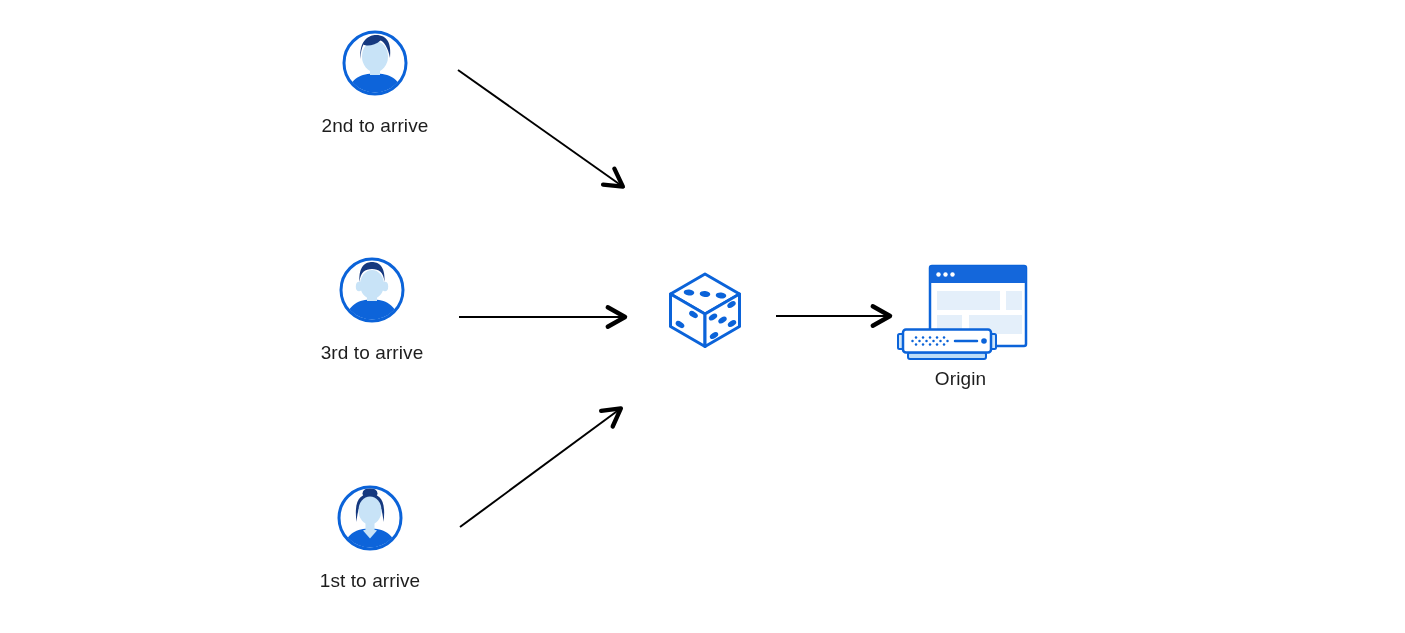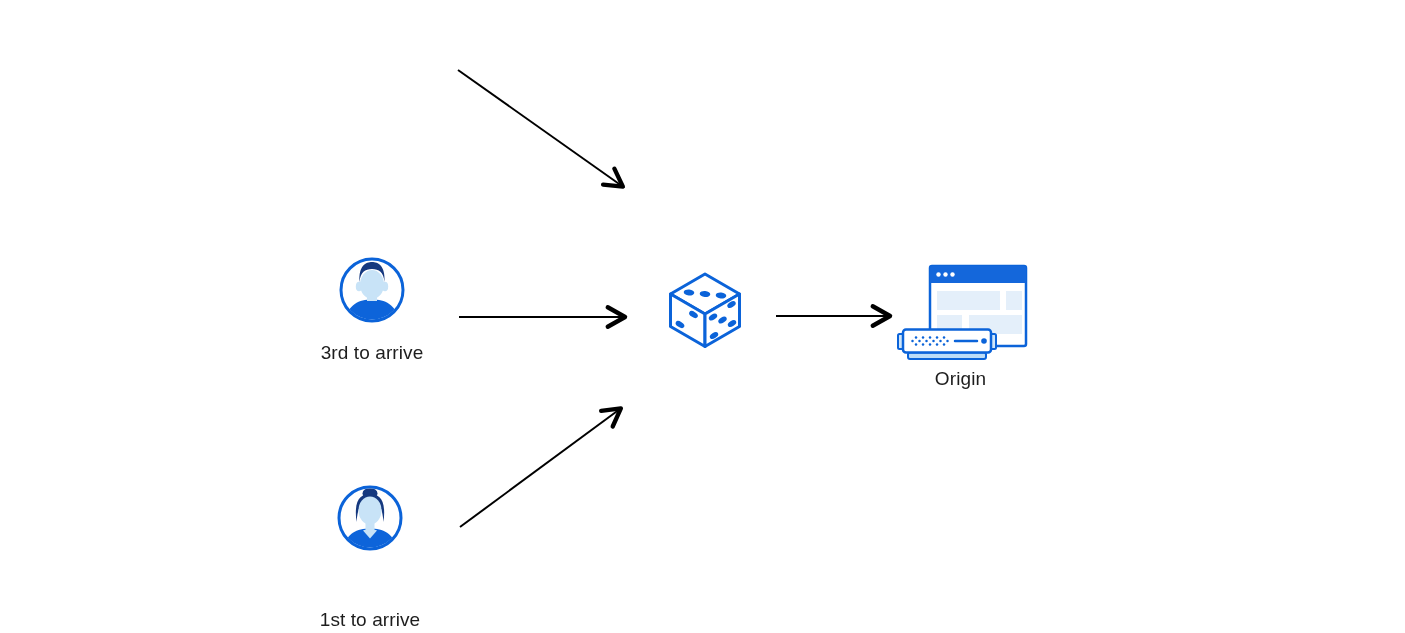--- a/index.html
+++ b/index.html
@@ -63,20 +63,37 @@
       <marker id="ah" viewBox="0 0 12 12" refX="9.5" refY="6" markerWidth="13" markerHeight="13" orient="auto">
         <path d="M2,1.5 L10,6 L2,10.5" fill="none" stroke="#000000" stroke-width="2" stroke-linecap="round" stroke-linejoin="round"></path>
       </marker>
     </defs>
     <line x1="458" y1="70" x2="622" y2="186" stroke="#000000" stroke-width="2" marker-end="url(#ah)"></line>
     <line x1="459" y1="317" x2="624" y2="317" stroke="#000000" stroke-width="2" marker-end="url(#ah)"></line>
     <line x1="460" y1="527" x2="620" y2="409" stroke="#000000" stroke-width="2" marker-end="url(#ah)"></line>
     <line x1="776" y1="316" x2="889" y2="316" stroke="#000000" stroke-width="2" marker-end="url(#ah)"></line>
   </svg>
 
+  <div class="actor" style="left:307px; top:30px;">
+    <svg width="66" height="66" viewBox="0 0 66 66" xmlns="http://www.w3.org/2000/svg">
+      <defs>
+          <clipPath id="clipA">
+            <circle cx="33" cy="33" r="29.6"></circle>
+          </clipPath>
+        </defs>
+      <circle cx="33" cy="33" r="31" fill="#ffffff" stroke="#0b63d9" stroke-width="3"></circle>
+      <g clip-path="url(#clipA)">
+        <path d="M5,66 C7,49 18,43.5 33,43.5 C48,43.5 59,49 61,66 Z" fill="#0d64da"></path>
+        <rect x="28" y="32" width="10" height="13" fill="#c8e3f7"></rect>
+        <ellipse cx="33" cy="26.5" rx="13" ry="15.5" fill="#c8e3f7"></ellipse>
+        <path d="M18.5,29 C17,9.5 27.5,5 34,5 C45.5,5 49.5,13.5 48,28 C46,17 41.5,11.5 38.5,10.5 C33.5,15.5 24.5,16.5 21.5,14.5 C19.5,18 18.5,23.5 18.5,29 Z" fill="#16397f"></path>
+      </g>
+    </svg>
+    <div class="node-label">2nd to arrive</div>
+  </div>
 
   <div class="actor" style="left:304px; top:257px;justify-content:space-between;">
     <svg width="66" height="66" viewBox="0 0 66 66" xmlns="http://www.w3.org/2000/svg">
       <defs>
           <clipPath id="clipB">
             <circle cx="33" cy="33" r="29.6"></circle>
           </clipPath>
         </defs>
       <circle cx="33" cy="33" r="31" fill="#ffffff" stroke="#0b63d9" stroke-width="3"></circle>
       <g clip-path="url(#clipB)">
@@ -84,21 +101,21 @@
         <ellipse cx="20" cy="29.5" rx="3.2" ry="4.8" fill="#c8e3f7"></ellipse>
         <ellipse cx="46" cy="29.5" rx="3.2" ry="4.8" fill="#c8e3f7"></ellipse>
         <rect x="28" y="32" width="10" height="12" fill="#c8e3f7"></rect>
         <ellipse cx="33" cy="27.5" rx="12" ry="14.5" fill="#c8e3f7"></ellipse>
         <path d="M20.5,25 C19.5,8.5 27,5 33,5 C39,5 46.5,8.5 45.5,25 C44.5,15 40,12 33,12 C26,12 21.5,15 20.5,25 Z" fill="#16397f"></path>
       </g>
     </svg>
     <div class="node-label">3rd to arrive</div>
   </div>
 
-  <div class="actor" style="left:302px; top:485px;gap:39px;">
+  <div class="actor" style="left:302px; top:485px;">
     <svg width="66" height="66" viewBox="0 0 66 66" xmlns="http://www.w3.org/2000/svg">
       <defs>
           <clipPath id="clipC">
             <circle cx="33" cy="33" r="29.6"></circle>
           </clipPath>
         </defs>
       <circle cx="33" cy="33" r="31" fill="#ffffff" stroke="#0b63d9" stroke-width="3"></circle>
       <g clip-path="url(#clipC)">
         <path d="M6,66 C8,49 19,43.5 33,43.5 C47,43.5 58,49 60,66 Z" fill="#0d64da"></path>
         <ellipse cx="33" cy="8.5" rx="7.5" ry="5.5" fill="#16397f"></ellipse>

